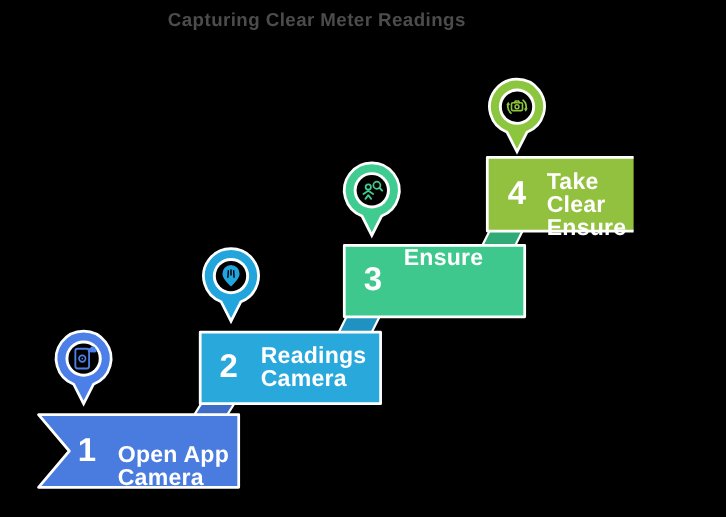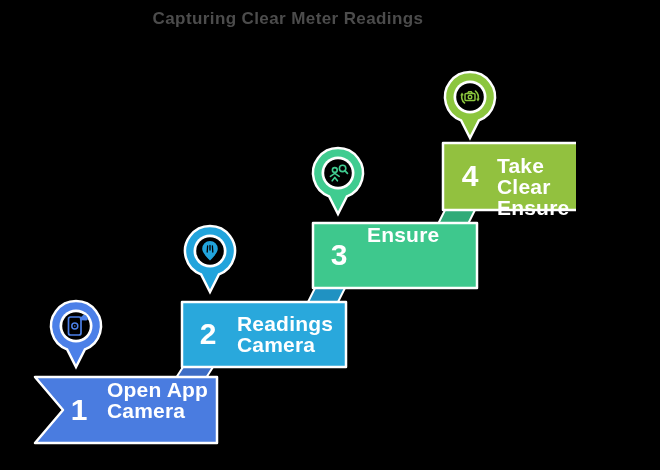--- a/index.html
+++ b/index.html
@@ -80,21 +80,21 @@
         <polygon points="-9.8,-1.4 -8,-4.6 -6.2,-1.7" stroke="none" fill="#8cc63e"></polygon>
         <path d="M5.5,-5.9 A8.2,8.2 0 0 1 8,2.4" stroke-width="1.6"></path>
         <polygon points="9.8,1.4 8,4.6 6.2,1.7" stroke="none" fill="#8cc63e"></polygon>
       </g>
     </g>
   </svg>
 
   <div class="title">Capturing Clear Meter Readings</div>
 
   <div class="num" style="left:59px;top:395px">1</div>
-  <div class="label" style="left:107px;top:379px">
+  <div class="label" style="left:107px;top:403px">
     <div>Open App</div>
     <div>Camera</div>
   </div>
 
   <div class="num" style="left:188px;top:319px">2</div>
   <div class="label" style="left:237px;top:313px">
     <div>Readings</div>
     <div>Camera</div>
   </div>
 

